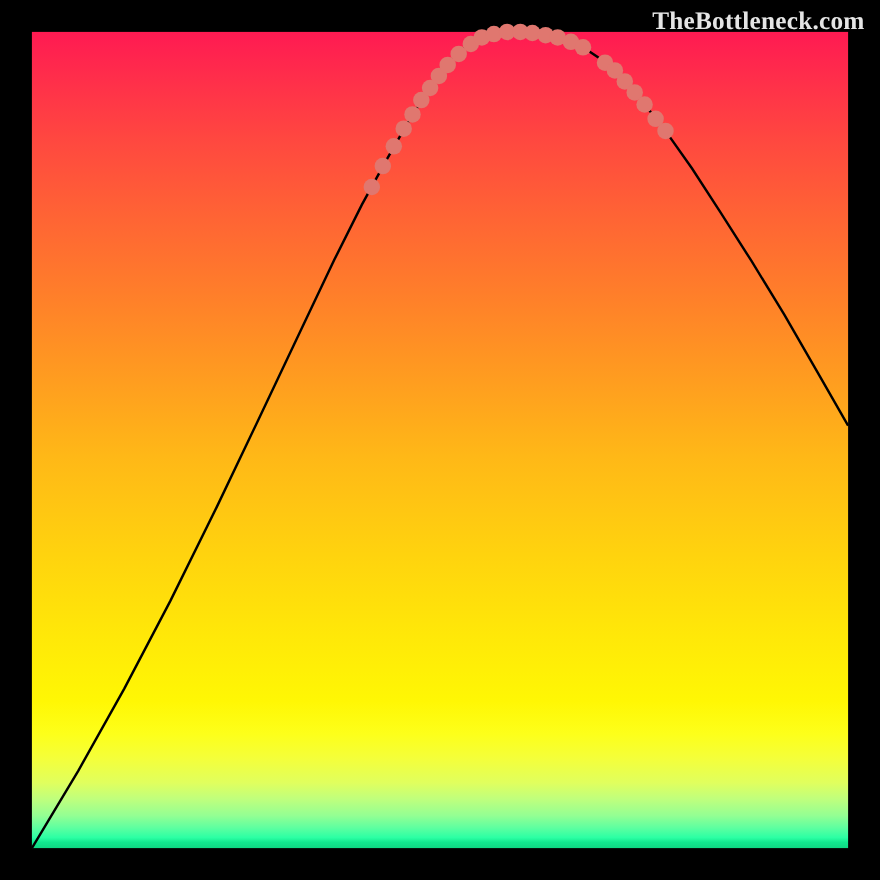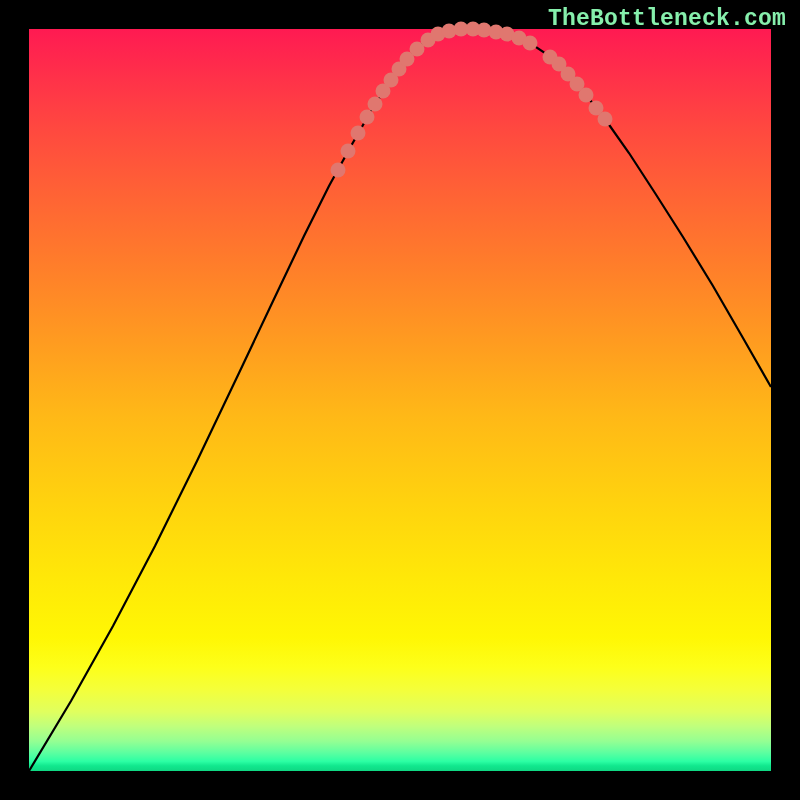--- a/index.html
+++ b/index.html
@@ -43,24 +43,24 @@
       #5effa0 97.5%,
       #2cffa4 98.7%,
       #11e88e 99.3%,
       #0fd883 100%
     );
   }
   .watermark {
     position: absolute;
     top: 6px;
     right: 14px;
-    font-family: Liberation Mono, monospace;
+    font-family: Liberation Serif, serif;
     font-size: 23px;
     font-weight: 600;
-    color: #86efac;
+    color: #e5e5e5;
     letter-spacing: 0.2px;
   }
   svg.curve {
     position: absolute;
     left: 29px;
     top: 29px;
     width: 742px;
     height: 742px;
     overflow: visible;
   }

